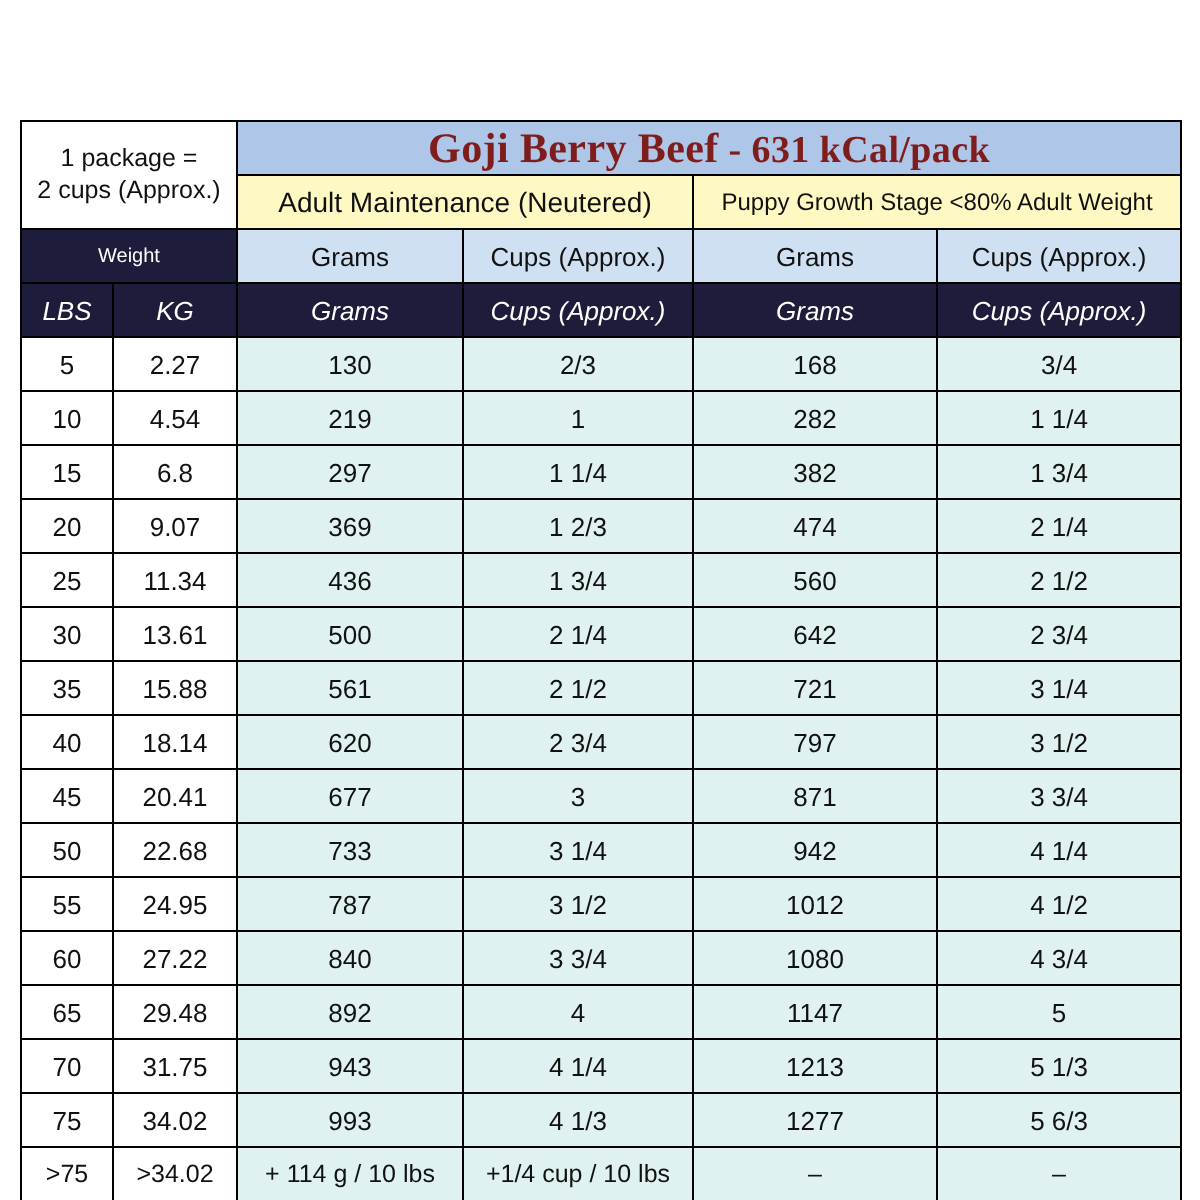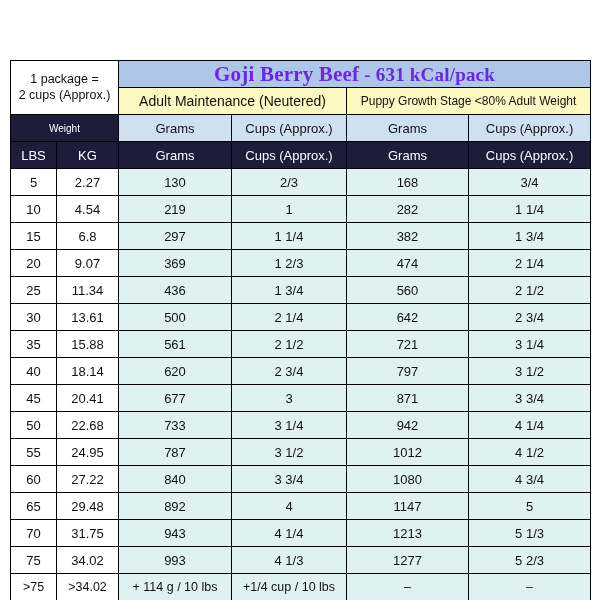--- a/index.html
+++ b/index.html
@@ -45,21 +45,21 @@
   .pkg-cell {
     background: #ffffff;
     font-size: 12.5px;
     line-height: 1.25;
     font-weight: bold;
     color: #111111;
   }
   .title-cell {
     background: #aec6e8;
     font-size: 19px;
-    color: #6d28d9;
+    color: #7f1d1d;
     letter-spacing: 0.2px;
     padding: 2px 4px;
   }
   .title-cell .prod {
     font-weight: bold;
     font-family: "Liberation Serif", serif;
     font-size: 21px;
   }
   .title-cell .kcal {
     font-weight: bold;
@@ -79,20 +79,21 @@
     background: #1d1d3b;
     color: #ffffff;
     font-weight: bold;
     font-size: 10px;
   }
   .sub-head-dark {
     background: #1d1d3b;
     color: #ffffff;
     font-weight: bold;
     font-size: 13px;
+    font-style: italic;
   }
   .sub-head-light {
     background: #cfe0f2;
     color: #111111;
     font-weight: bold;
     font-size: 13px;
   }
   td.lbs, td.kg {
     background: #ffffff;
   }
@@ -261,21 +262,21 @@
           <td class="data">4 1/4</td>
           <td class="data">1213</td>
           <td class="data">5 1/3</td>
         </tr>
         <tr>
           <td class="lbs">75</td>
           <td class="kg">34.02</td>
           <td class="data">993</td>
           <td class="data">4 1/3</td>
           <td class="data">1277</td>
-          <td class="data">5 2/3</td>
+          <td class="data">5 6/3</td>
         </tr>
         <tr class="last">
           <td class="lbs">&gt;75</td>
           <td class="kg">&gt;34.02</td>
           <td class="data">+ 114 g / 10 lbs</td>
           <td class="data">+1/4 cup / 10 lbs</td>
           <td class="data">–</td>
           <td class="data">–</td>
         </tr>
       </tbody>

